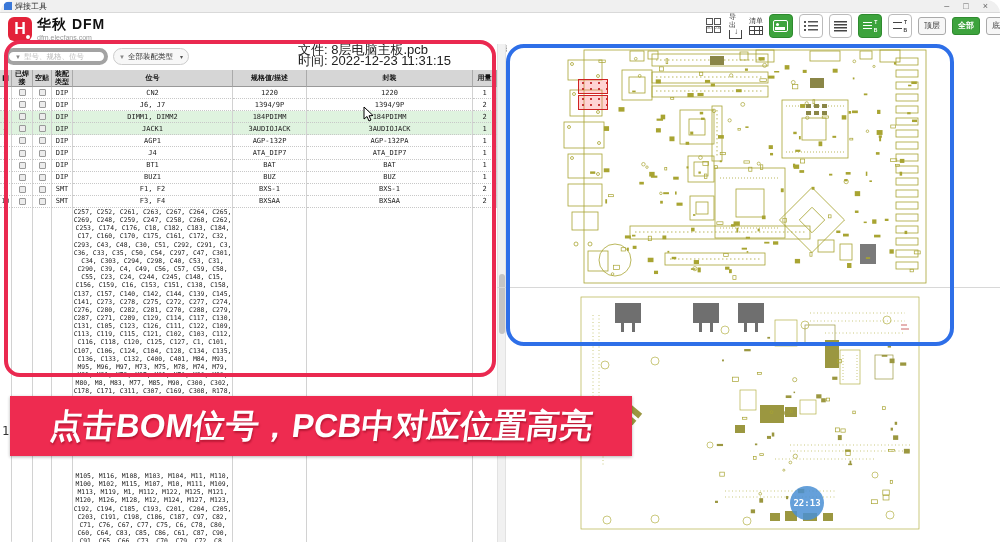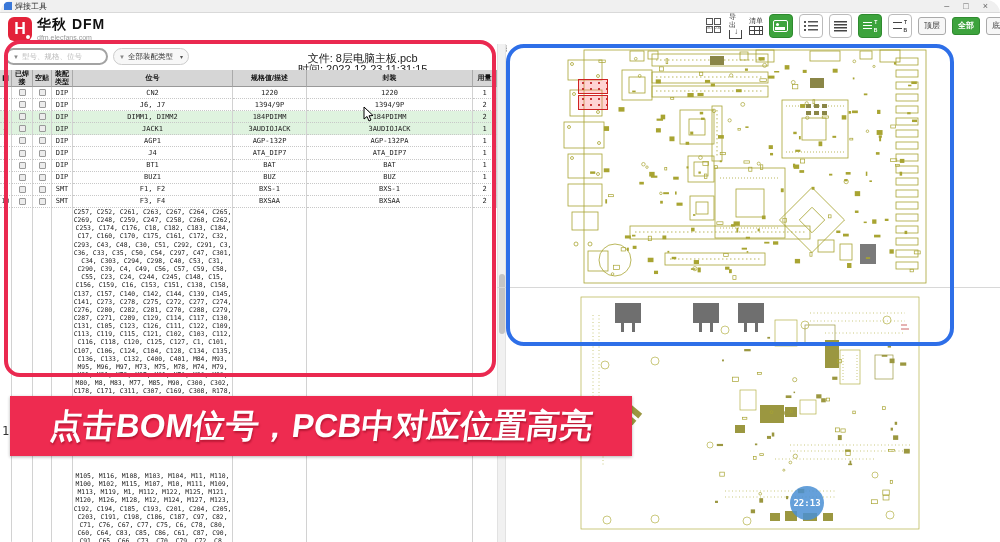--- a/index.html
+++ b/index.html
@@ -78,29 +78,29 @@
       linear-gradient(#fff,#fff) 0 8px/9px 1.2px no-repeat; }
   .tbglyph .t { position:absolute; right:0; top:-1px; }
   .tbglyph .b { position:absolute; right:0; bottom:-1px; }
   .layerbtn { height:18px; min-width:28px; padding:0 4px; border:1px solid #aaa; border-radius:3px;
     background:#f7f7f7; color:#333; font-size:8px; line-height:16px; text-align:center; cursor:pointer; }
   .layerbtn.active { background:#3da33d; border-color:#2f8a2f; color:#fff; font-weight:bold; }
 
   
   .leftpanel { position:absolute; left:0; top:44px; width:497px; height:498px; background:#fff; overflow:hidden; }
   .filterbar { position:absolute; left:0; top:0; width:497px; height:26px; display:flex; align-items:center; }
-  .searchpill { position:absolute; left:5px; top:4px; width:103px; height:17px; border:2px solid #a3a3a3;
+  .searchpill { position:absolute; left:5px; top:4px; width:103px; height:17px; border:4px solid #a3a3a3;
     border-radius:9px; background:#fff; display:flex; align-items:center; gap:3px; padding:0 6px; }
   .funnel { font-size:6px; color:#888; }
   .searchpill .ph { font-size:7.5px; color:#bbb; white-space:nowrap; overflow:hidden; }
   .typepill { position:absolute; left:113px; top:4px; width:76px; height:17px; border:1px solid #ccc;
     border-radius:9px; background:#f7f7f7; display:flex; align-items:center; gap:3px; padding:0 5px; cursor:pointer; }
   .typepill .val { font-size:7.5px; color:#333; white-space:nowrap; }
   .typepill .caret { font-size:6px; color:#555; margin-left:auto; }
-  .fileinfo { position:absolute; left:298px; top:9px; font-size:11px; color:#222; line-height:11px; white-space:nowrap;text-align:center; }
+  .fileinfo { position:absolute; left:298px; top:0; font-size:13px; color:#222; line-height:11px; white-space:nowrap; }
 
   
   .tablewrap { position:absolute; left:0; top:26px; width:497px; height:472px; }
   .thead, .trow, .bigrow { display:grid; grid-template-columns:12px 21px 19px 21px 160px 74px 166px 24px; }
   .thead { height:17px; background:#d6d6d6; }
   .th { border-right:1px solid #aaa; border-bottom:1px solid #999; display:flex; align-items:center;
     justify-content:center; text-align:center; font-size:7px; font-weight:bold; color:#111; line-height:1.15;
     padding:0 1px; overflow:hidden; }
   .trow { height:12.1px; background:#fff; }
   .trow.hl { background:#dff3df; }

